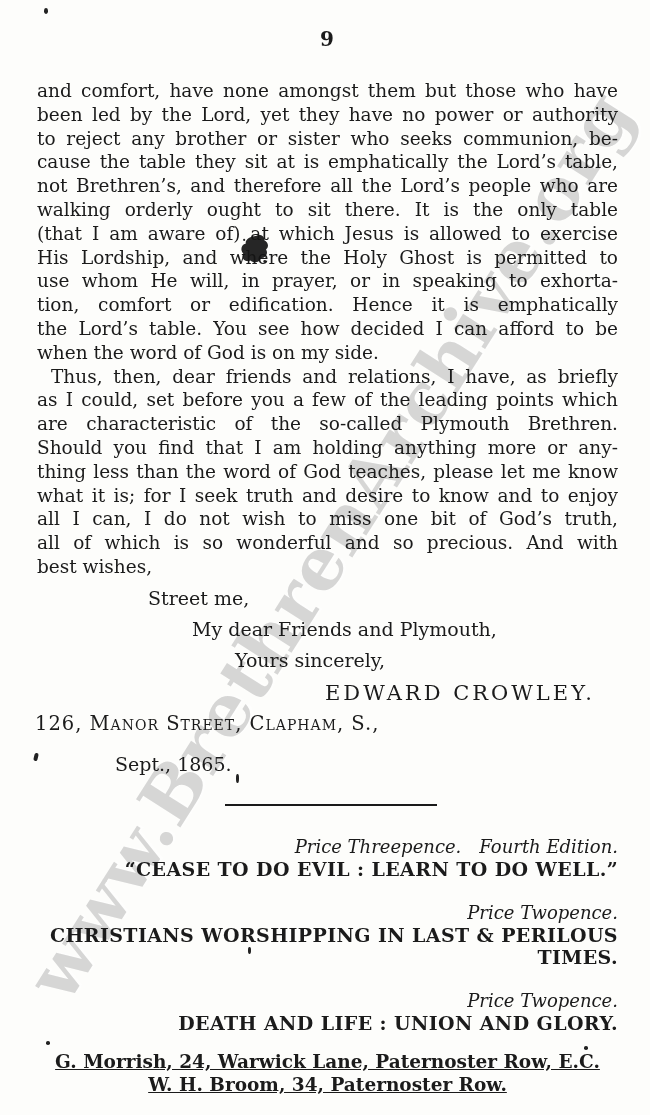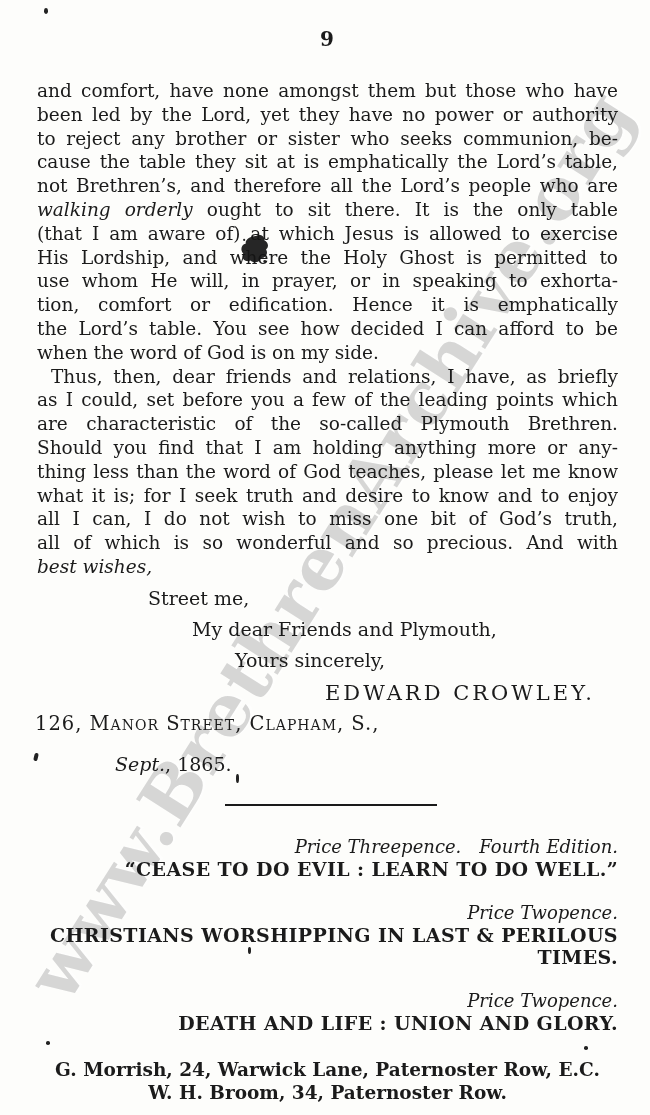--- a/index.html
+++ b/index.html
@@ -27,21 +27,21 @@
 
   .page-number {
     text-align: center; font-weight: bold;
     font-size: 20px; line-height: 20px; letter-spacing: 1px;
   }
 
   .letter-body { margin-top: 30px; font-size: 18.5px; line-height: 23.8px; }
   .tline { text-align: justify; text-align-last: justify; }
   .tline.lastline { text-align: left; text-align-last: auto; }
   .tline.indent { text-indent: 14px; }
-  .it { font-style: italic; }
+  .it { }
 
   .closing { margin-top: 4px; font-size: 19px; }
   .closing > div { line-height: 31px; }
   .closing > .c0 { margin-left: 111px; }
   .closing > .c1 { margin-left: 155px; }
   .closing > .c2 { margin-left: 198px; }
   .closing > .c3 { margin-left: 288px; font-size: 21px; letter-spacing: 3px; line-height: 34px; }
 
   .address { margin-top: 2px; font-size: 19.5px; }
   .addr1 { font-variant: small-caps; letter-spacing: 1px; line-height: 24px; margin-left: -2px; }
@@ -52,21 +52,21 @@
     border-top: 2.5px solid #1a1a1a;
     margin: 28px auto 0; transform: translateX(3px);
   }
 
   .ads { text-align: center; }
   .ad-group { margin-top: 22px; text-align: right; }
   .ad-group.first { margin-top: 30px; }
   .price { font-style: italic; font-size: 18px; line-height: 22px; }
   .ad-title { font-weight: bold; font-size: 19px; line-height: 22px; letter-spacing: 0.4px; }
 
-  .publishers { margin-top: 24px; text-align: center; font-size: 18.5px; font-weight: bold; line-height: 23px; }
+  .publishers { margin-top: 16px; text-align: center; font-size: 18.5px; font-weight: bold; line-height: 23px; text-decoration: underline; }
 
   
   .blot { position: absolute; left: 240px; top: 233px; z-index: 3; transform: rotate(8deg); opacity: 0.92; }
   .speck { position: absolute; background: #222; border-radius: 45%; z-index: 3; }
   .speck.s1 { left: 44px;  top: 8px;    width: 4px; height: 6px; }
   .speck.s2 { left: 34px;  top: 753px;  width: 4px; height: 8px; border-radius: 2px; transform: rotate(14deg); }
   .speck.s3 { left: 236px; top: 774px;  width: 3px; height: 9px; }
   .speck.s4 { left: 248px; top: 947px;  width: 3px; height: 7px; }
   .speck.s5 { left: 46px;  top: 1041px; width: 4px; height: 4px; }
   .speck.s6 { left: 584px; top: 1046px; width: 4px; height: 4px; }

